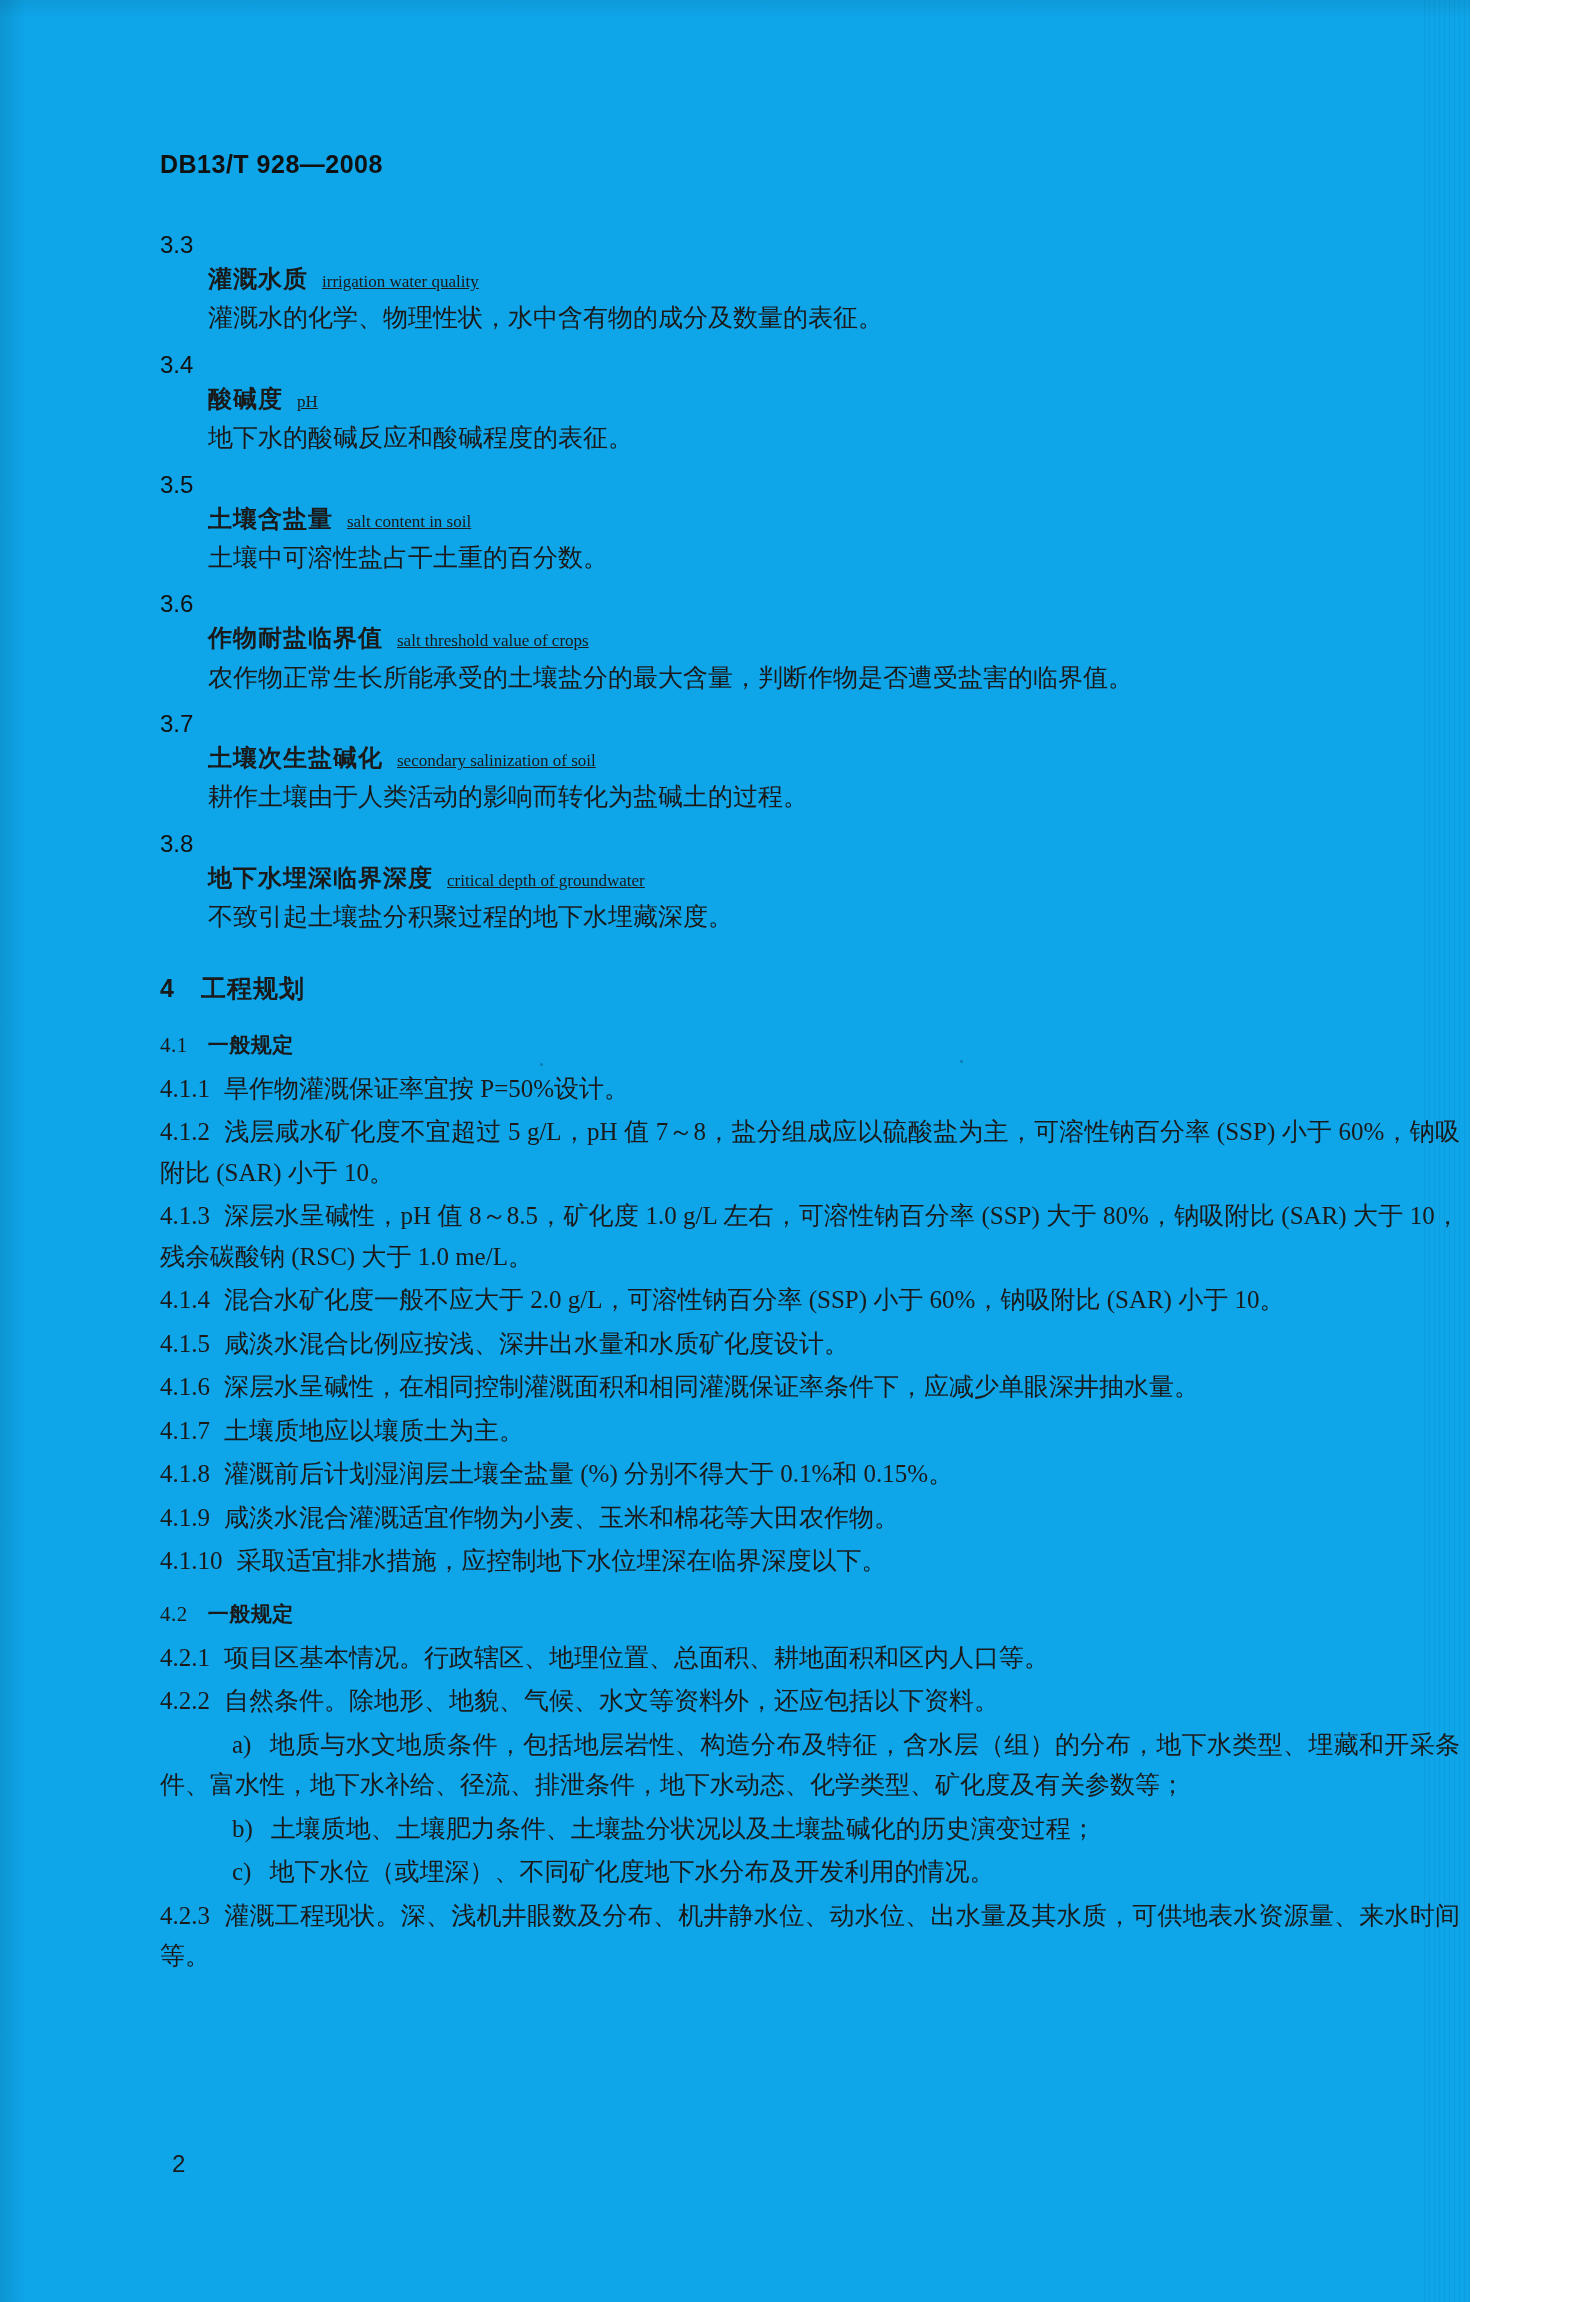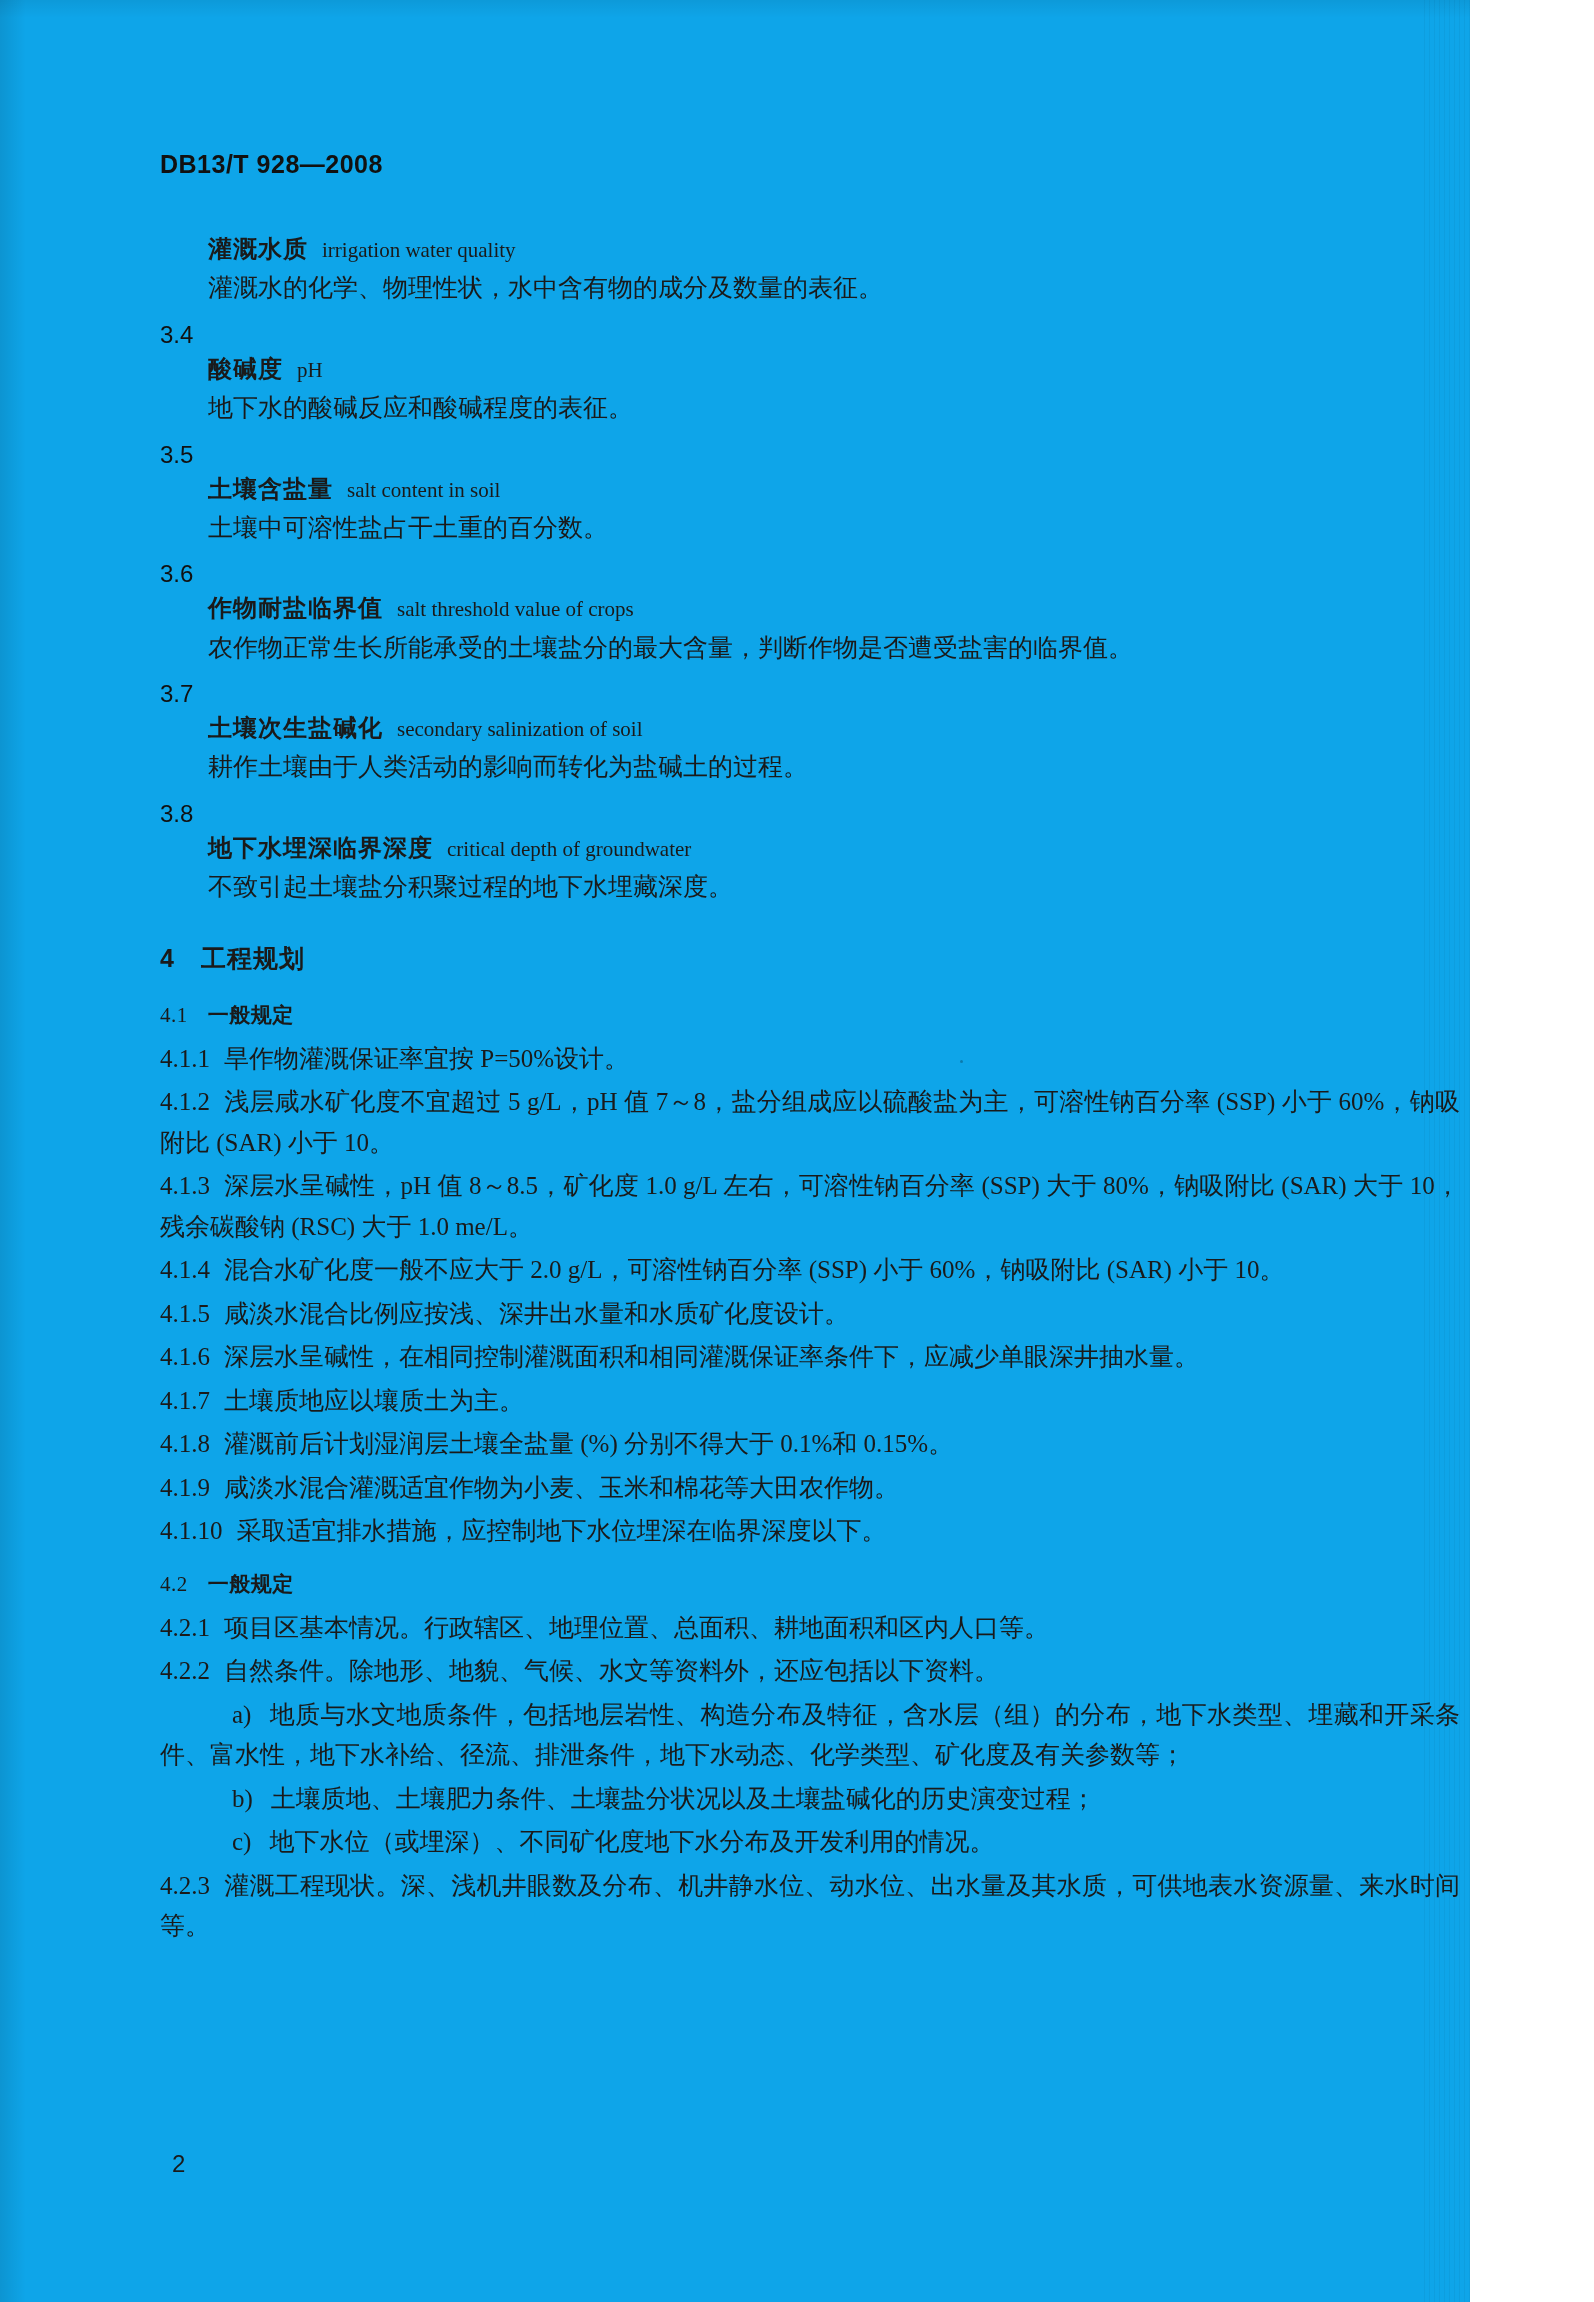--- a/index.html
+++ b/index.html
@@ -50,22 +50,23 @@
     line-height: 1.45;
   }
   .term-cn {
     font-family: Liberation Sans, sans-serif;
     font-weight: bold;
     font-size: 24px;
     letter-spacing: 1px;
   }
   .term-en {
     font-family: "Liberation Serif", serif;
-    font-size: 21px;
+    font-size: 17px;
     margin-left: 14px;
+    text-decoration: underline;
   }
   .term-def {
     margin-left: 48px;
     font-size: 25px;
     line-height: 1.5;
     margin-bottom: 4px;
   }
   .section-head {
     font-family: "Liberation Sans", sans-serif;
     font-weight: bold;
@@ -159,20 +160,21 @@
   <div class="noise-strip"></div>
 
   <div class="speck" style="left:540px; top:1063px;"></div>
   <div class="speck" style="left:960px; top:1060px;"></div>
 
   <div class="content">
 
     <div class="header">DB13/T 928—2008</div>
 
     <div>
+      <div class="clause-num">3.3</div>
       <div class="term-line">
         <span class="term-cn">灌溉水质</span><span class="term-en">irrigation water quality</span>
       </div>
       <div class="term-def">灌溉水的化学、物理性状，水中含有物的成分及数量的表征。</div>
     </div>
 
     <div>
       <div class="clause-num">3.4</div>
       <div class="term-line">
         <span class="term-cn">酸碱度</span><span class="term-en">pH</span>

